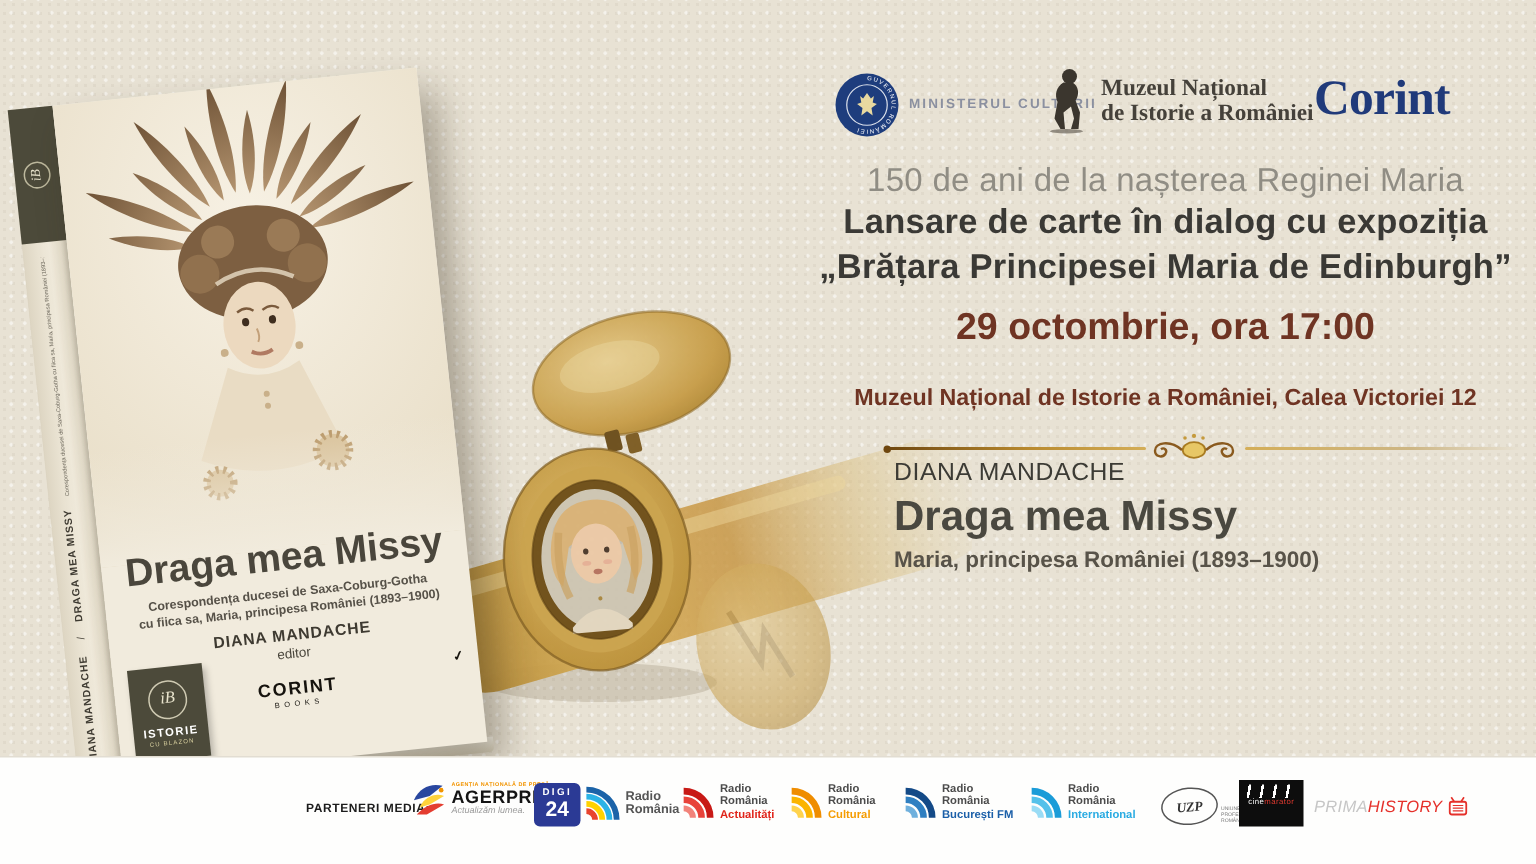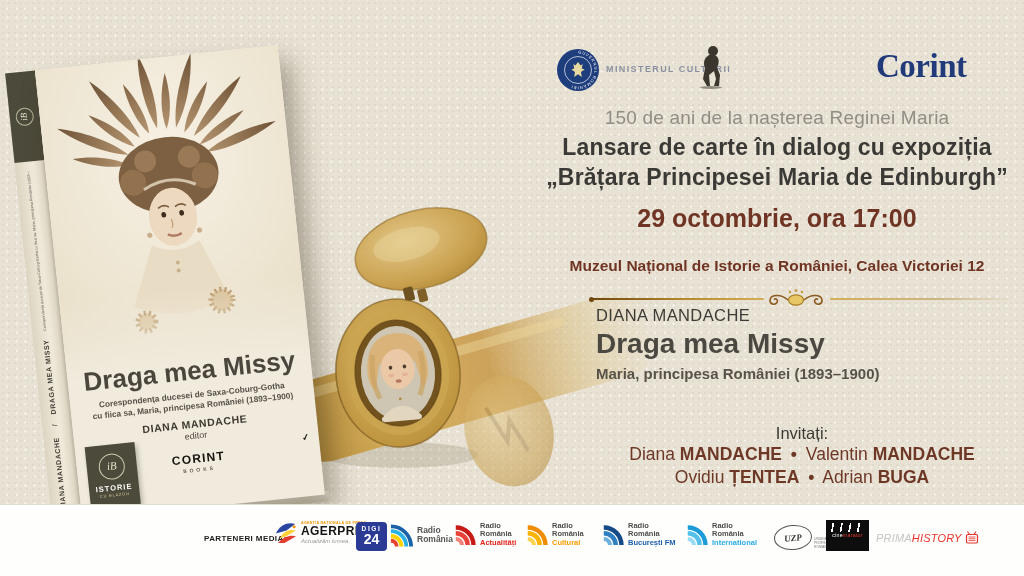--- a/index.html
+++ b/index.html
@@ -13,21 +13,21 @@
     background-position:0 0,3px 4px;}
   .abs{position:absolute;}
   
   #gov-seal{left:556px;top:48px;width:44px;height:44px;z-index:7;}
   #ministry-label{left:606px;top:64px;font-size:9px;font-weight:600;letter-spacing:1.4px;color:#8b90a0;z-index:7;}
   #museum{left:696px;top:44px;z-index:7;display:flex;align-items:center;}
   #museum .mus-text{margin-left:8px;font-family:"Liberation Serif",serif;font-weight:700;color:#45413a;font-size:15.5px;line-height:17.5px;}
   #corint-wordmark{left:876px;top:48px;z-index:7;font-family:"Liberation Serif",serif;font-weight:700;font-size:33px;color:#203a7a;letter-spacing:-.5px;}
   
   .evt{left:540px;width:474px;text-align:center;z-index:7;}
-  #evt-overtitle{top:107px;font-size:19px;color:#908d84;letter-spacing:.2px;}
+  #evt-overtitle{top:107px;font-size:22px;color:#908d84;letter-spacing:.2px;}
   #evt-title1{top:134px;font-size:23px;font-weight:600;color:#3a3935;letter-spacing:.2px;}
   #evt-title2{top:164px;font-size:23px;font-weight:600;color:#3a3935;letter-spacing:.2px;}
   #evt-datetime{top:204px;font-size:25px;font-weight:700;color:#6f3423;}
   #evt-location{top:237px;font-size:15.5px;font-weight:700;color:#6f3423;margin-top:20px;}
   
   #divider{left:592px;top:288px;width:422px;height:22px;z-index:7;}
   .div-line{position:absolute;top:10px;height:2.4px;border-radius:2px;}
   #div-line-left{left:0;width:172px;background:linear-gradient(90deg,#6f470f,#b98a2f 55%,#d4ae58);}
   #div-line-right{left:238px;width:184px;background:linear-gradient(90deg,#d4ae58,#cdb684 60%,rgba(216,200,155,0));}
   #div-dot{position:absolute;left:-3px;top:8.5px;width:5px;height:5px;border-radius:50%;background:#6f470f;}
@@ -289,20 +289,22 @@
   </svg>
   <div id="ministry-label" class="abs">MINISTERUL CULTURII</div>
 
   <div id="museum" class="abs">
     <svg width="30" height="46" viewBox="0 0 30 44">
       <circle cx="17" cy="6" r="5" fill="#3b362e"></circle>
       <path d="M13 10 C8 13 7 18 9 23 L7 34 L11 41 L14 41 L13 30 L18 26 L20 34 L18 41 L23 41 L24 30 L21 22 C24 18 23 12 19 10 Z" fill="#3b362e"></path>
       <ellipse cx="15" cy="42.5" rx="11" ry="1.5" fill="#3b362e" opacity=".5"></ellipse>
     </svg>
     <div class="mus-text">
+      <div>Muzeul Național</div>
+      <div>de Istorie a României</div>
     </div>
   </div>
 
   <div id="corint-wordmark" class="abs">Corint</div>
 
   <div id="evt-overtitle" class="abs evt">150 de ani de la nașterea Reginei Maria</div>
   <div id="evt-title1" class="abs evt">Lansare de carte în dialog cu expoziția</div>
   <div id="evt-title2" class="abs evt">„Brățara Principesei Maria de Edinburgh”</div>
   <div id="evt-datetime" class="abs evt">29 octombrie, ora 17:00</div>
   <div id="evt-location" class="abs evt">Muzeul Național de Istorie a României, Calea Victoriei 12</div>
@@ -322,37 +324,20 @@
   </div>
 
   <div id="bookinfo" class="abs">
     <div id="bi-author">DIANA MANDACHE</div>
     <div id="bi-title">Draga mea Missy</div>
     <div id="bi-sub">
       <div>Maria, principesa României (1893–1900)</div>
     </div>
   </div>
 
-  <div id="guests" class="abs">
-    <div id="guests-heading">Invitați:</div>
-    <div class="guest-row">
-      <span>Diana</span>
-      <span class="ln">MANDACHE</span>
-      <span class="bullet">•</span>
-      <span>Valentin</span>
-      <span class="ln">MANDACHE</span>
-    </div>
-    <div class="guest-row">
-      <span>Ovidiu</span>
-      <span class="ln">ȚENTEA</span>
-      <span class="bullet">•</span>
-      <span>Adrian</span>
-      <span class="ln">BUGA</span>
-    </div>
-  </div>
 
   <div id="media-bar" class="abs">
     <div id="mb-label" class="ml">PARTENERI MEDIA:</div>
 
     <div id="lg-agerpres" class="ml">
       <svg width="23" height="27" viewBox="0 0 24 28">
         <path d="M2 15 C6 6 14 3 22 5 L13 12 Z" fill="#29479f"></path>
         <path d="M6 20 C10 12 17 10 23 12 L13 18 Z" fill="#ffd23b"></path>
         <path d="M4 25 C10 18 18 16 23 18 L11 25 Z" fill="#e43d30"></path>
         <circle cx="21" cy="8" r="1.6" fill="#f29400"></circle>

